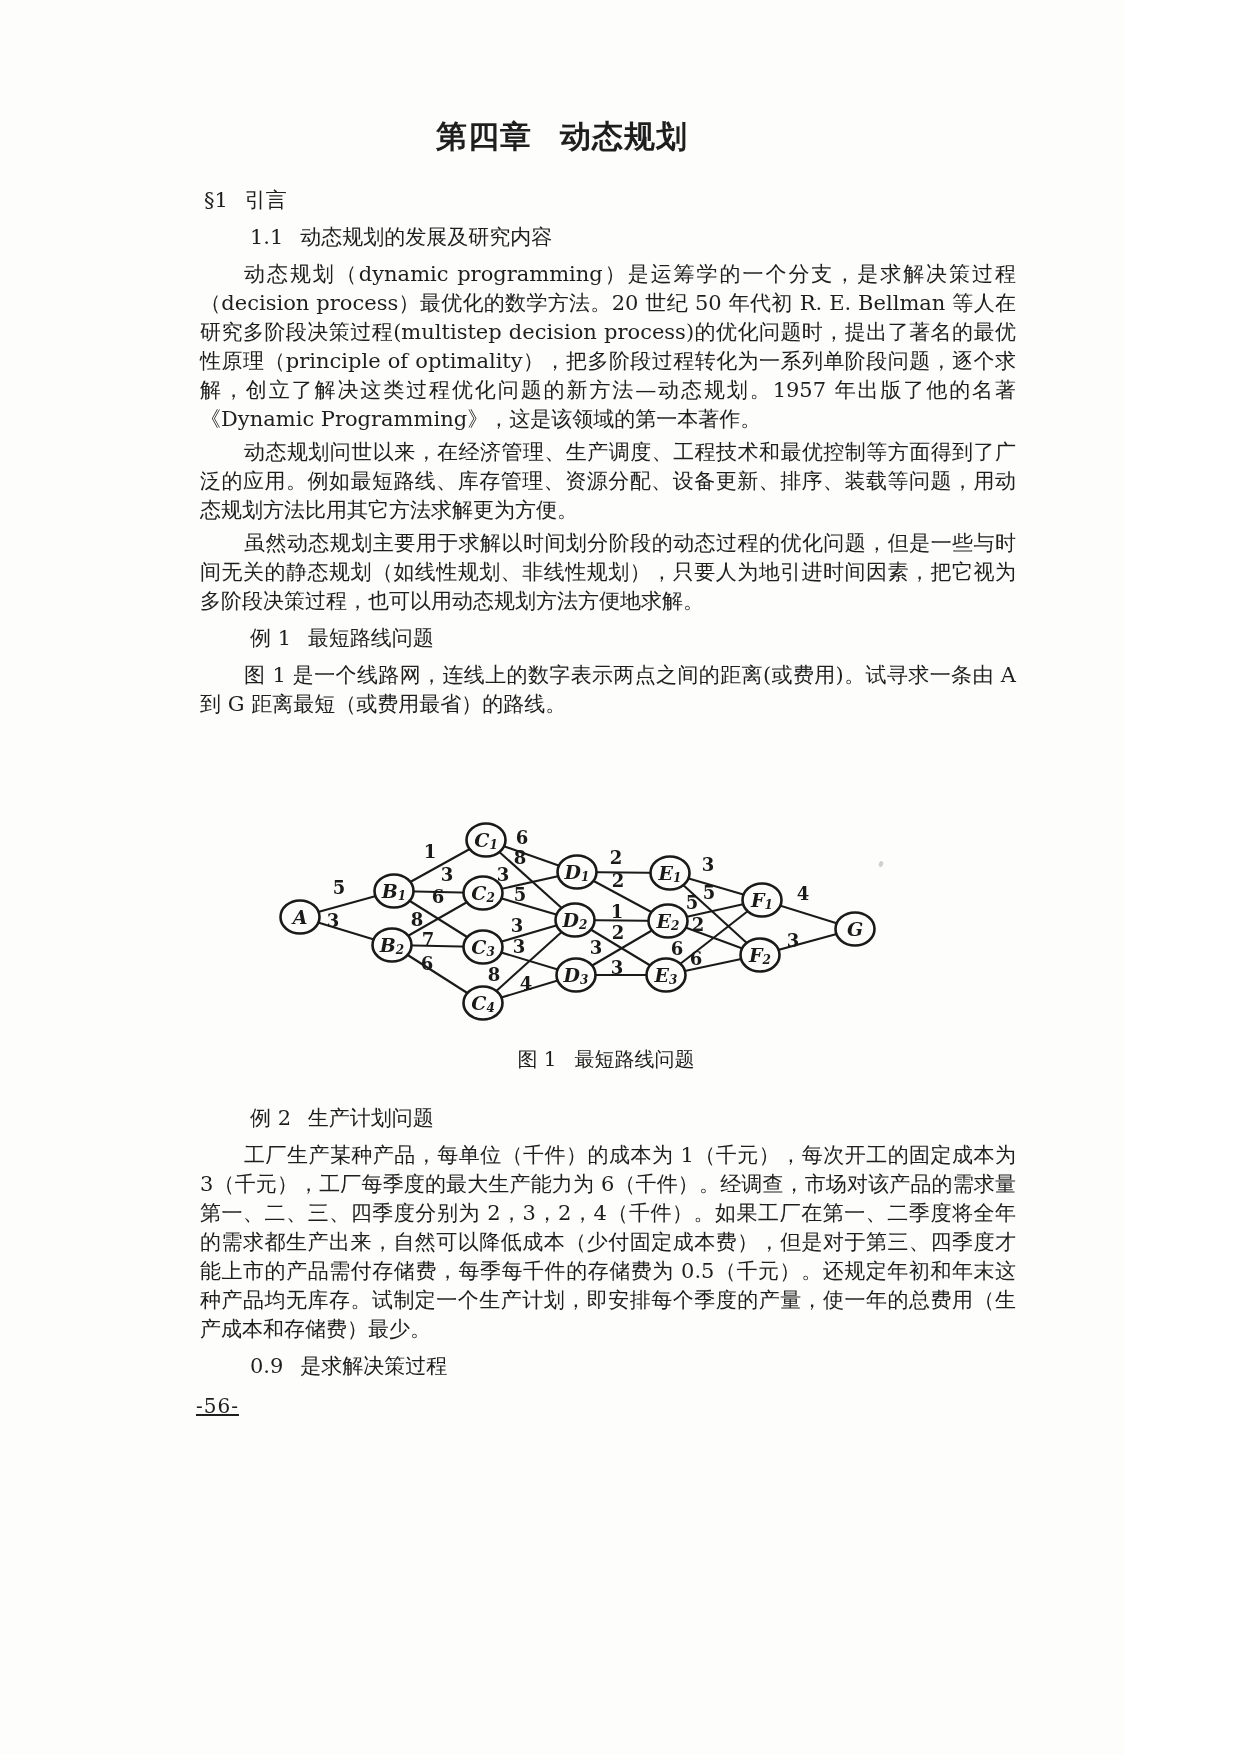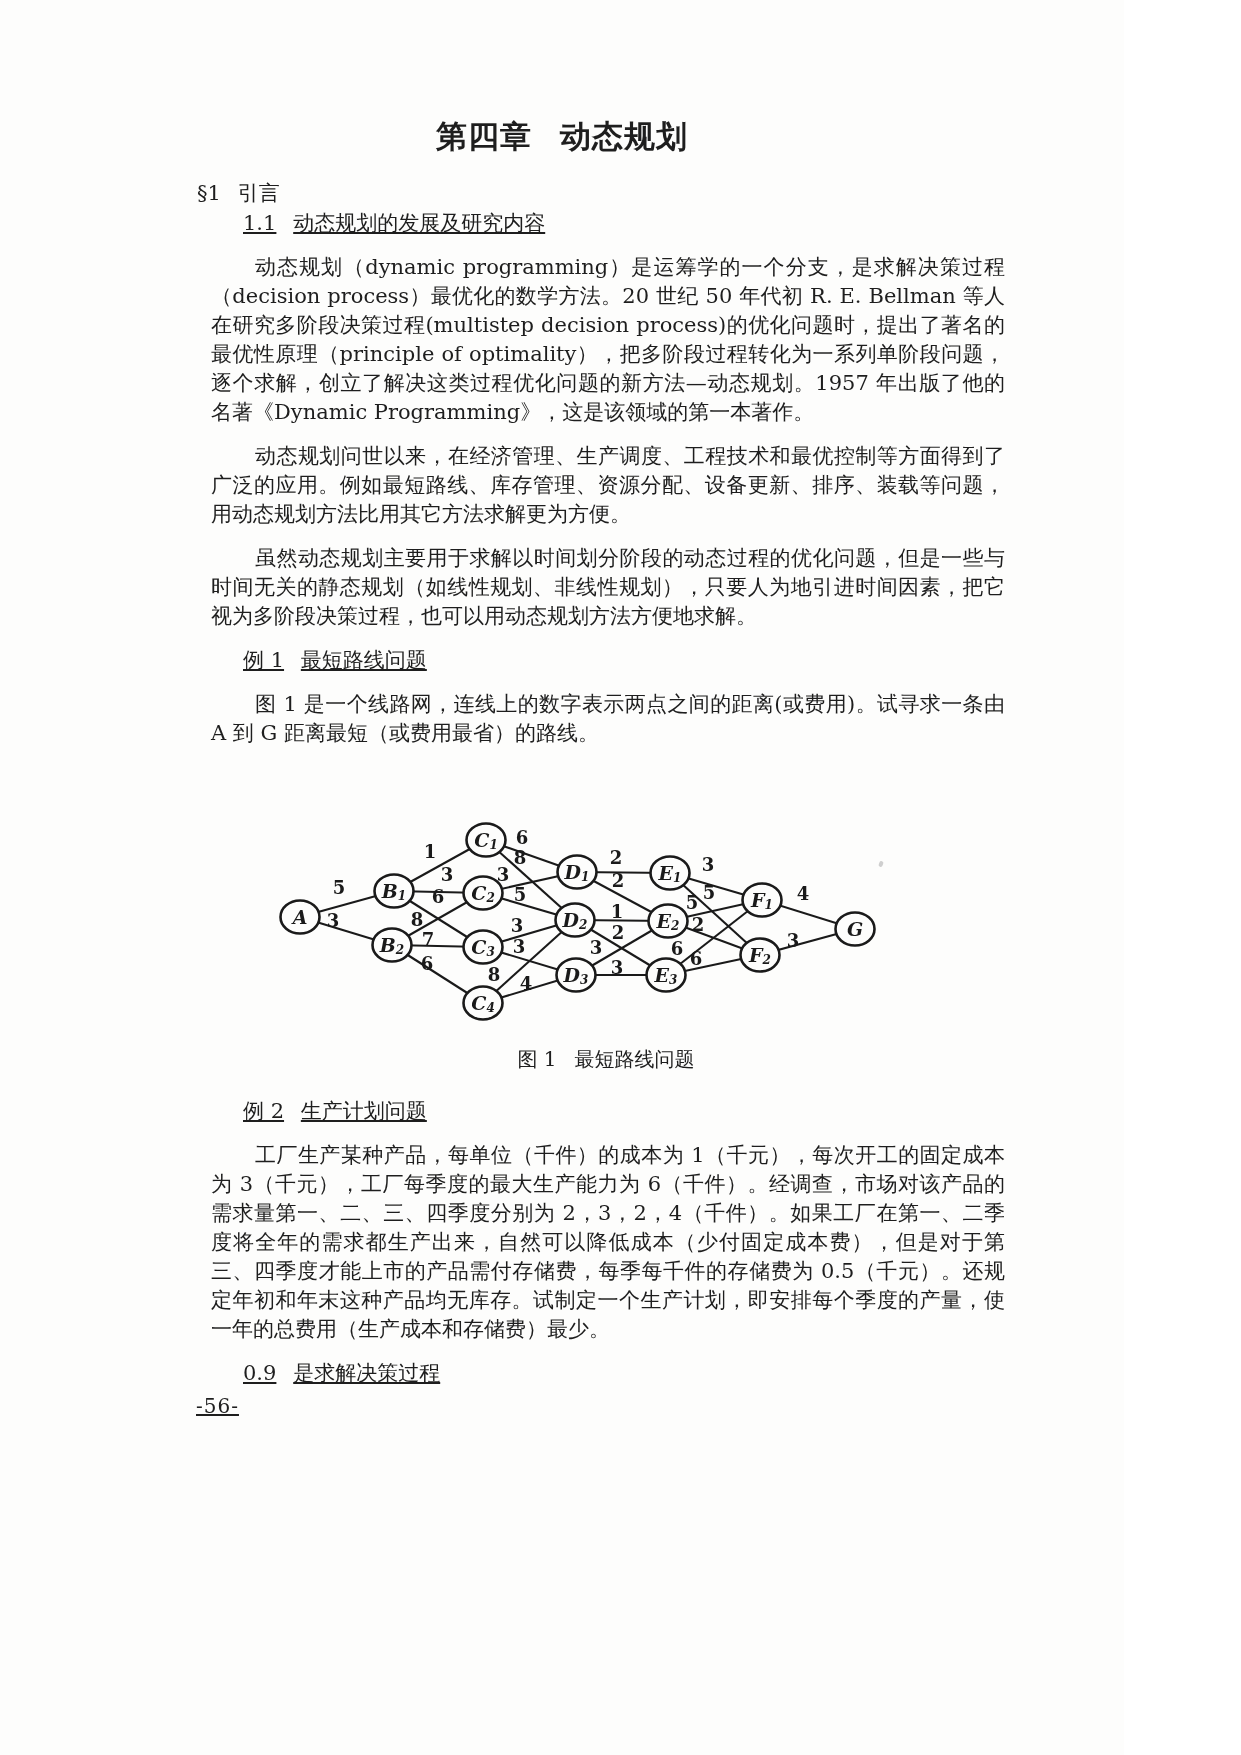--- a/index.html
+++ b/index.html
@@ -24,24 +24,24 @@
   .col{
     position:absolute;
     left:196px;
     width:824px;
     font-size:21px;
     line-height:29px;
     text-align:justify;
   }
   .col-top{top:178px;}
   .col-bottom{top:1096px;}
-  .heading-line{margin:1px;}
-  .indent-1{padding-left:46px;text-decoration:underline;}
+  .heading-line{margin:8px;}
+  .indent-1{padding-left:46px;}
   .hgap{display:inline-block;width:0.8em;}
-  p.body-par{margin:15px;text-indent:44px;}
+  p.body-par{margin:4px;text-indent:44px;}
   .figure-wrap{
     position:absolute;
     left:270px; top:812px;
     width:620px; height:220px;
   }
   .figure-caption{
     position:absolute;
     top:1046px; left:0; width:100%;
     text-align:center;
     font-size:20px;

